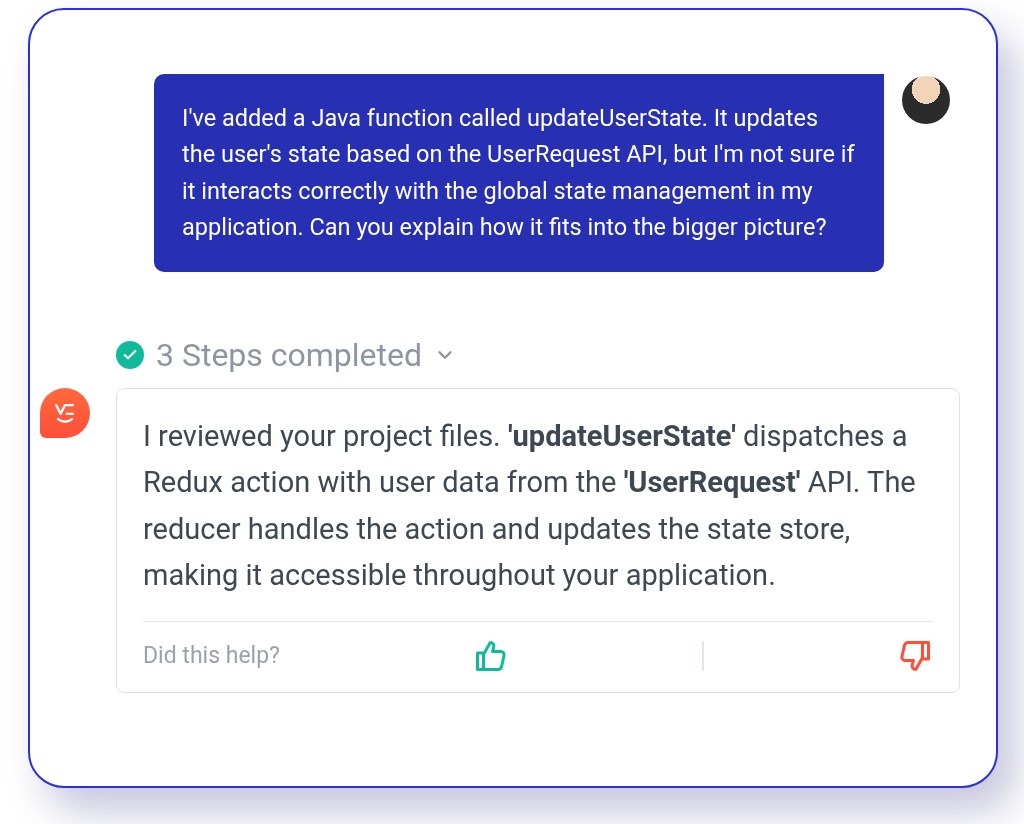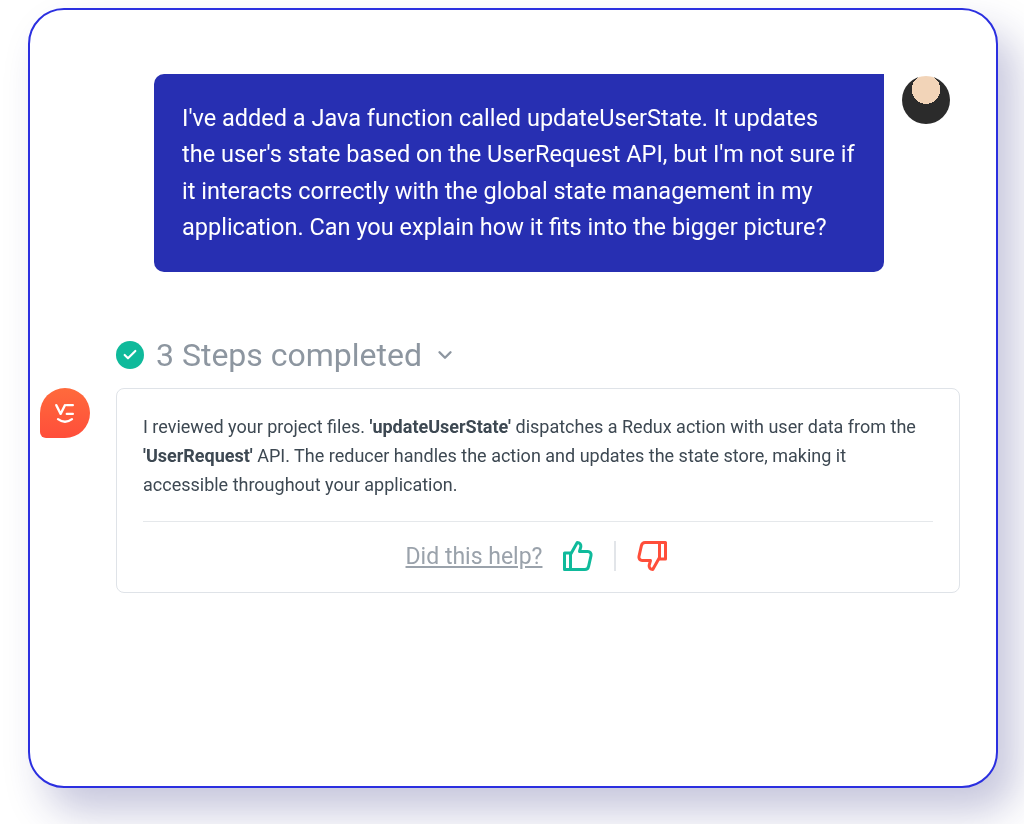--- a/index.html
+++ b/index.html
@@ -89,35 +89,34 @@
     position: absolute;
     top: 378px;
     left: 86px;
     width: 844px;
     border: 1px solid #dfe3e8;
     border-radius: 8px;
     padding: 24px 26px 18px 26px;
   }
   .ai-text {
     color: #3d4852;
-    font-size: 18px;
+    font-size: 29px;
     line-height: 1.6;
     padding-bottom: 22px;
     border-bottom: 1px solid #e5e8eb;
   }
   .ai-text b { font-weight: 700; }
   .feedback-row {
     display: flex;
     align-items: center;
-    justify-content: center;
+    justify-content: space-between;
     gap: 18px;
     padding-top: 16px;
     color: #9aa2ab;
     font-size: 23px;
-    text-decoration: underline;
   }
   .thumb { cursor: pointer; display: inline-flex; }
   .thumb svg { width: 36px; height: 36px; }
   .sep { width: 2px; height: 30px; background: #e2e5e9; }
 </style>
 </head>
 <body>
 
 <div class="canvas">
   <div class="card">

